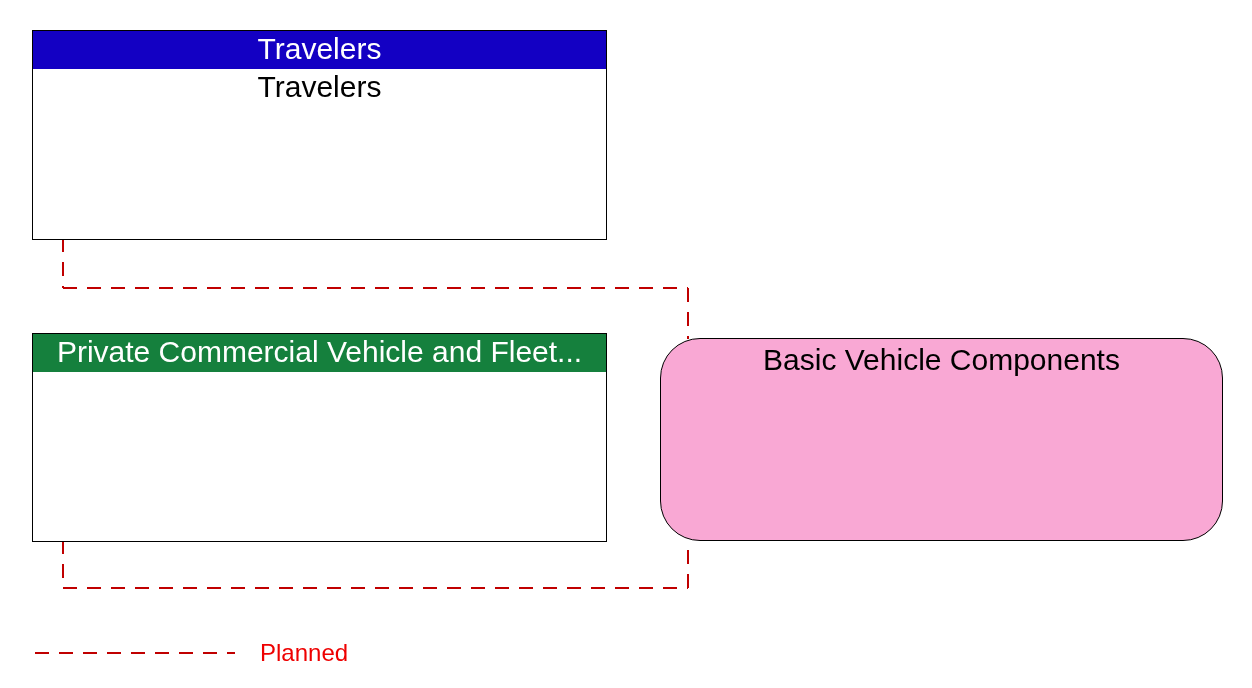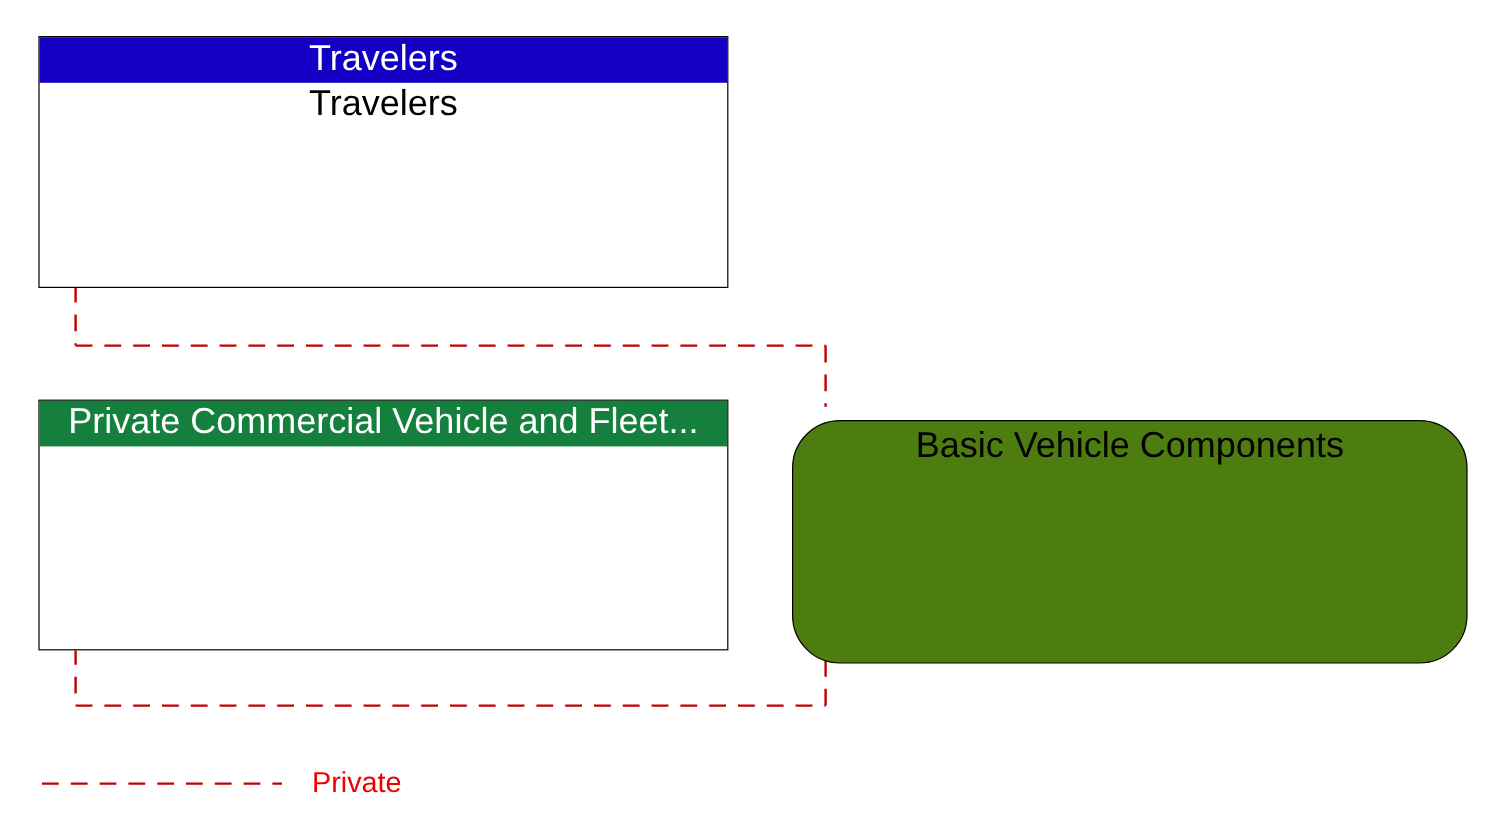--- a/index.html
+++ b/index.html
@@ -86,19 +86,19 @@
 
   <div class="entity-box" style="left:32px; top:30px; width:575px; height:210px;">
     <div class="entity-header" style="background:#1300c3;">Travelers</div>
     <div class="entity-body">Travelers</div>
   </div>
 
   <div class="entity-box" style="left:32px; top:333px; width:575px; height:209px;">
     <div class="entity-header" style="background:#15803d;">Private Commercial Vehicle and Fleet...</div>
   </div>
 
-  <div class="bubble" style="left:660px; top:350px; width:563px; height:203px;background:#4d7c0f;">
+  <div class="bubble" style="left:660px; top:338px; width:563px; height:203px;background:#f9a8d4;">
     <span>Basic Vehicle Components</span>
   </div>
 
-  <div class="legend-label" style="left:260px; top:641px;color:#ee0000;">Private</div>
+  <div class="legend-label" style="left:260px; top:641px;color:#ee0000;">Planned</div>
 
 </div>
 
 </body></html>

